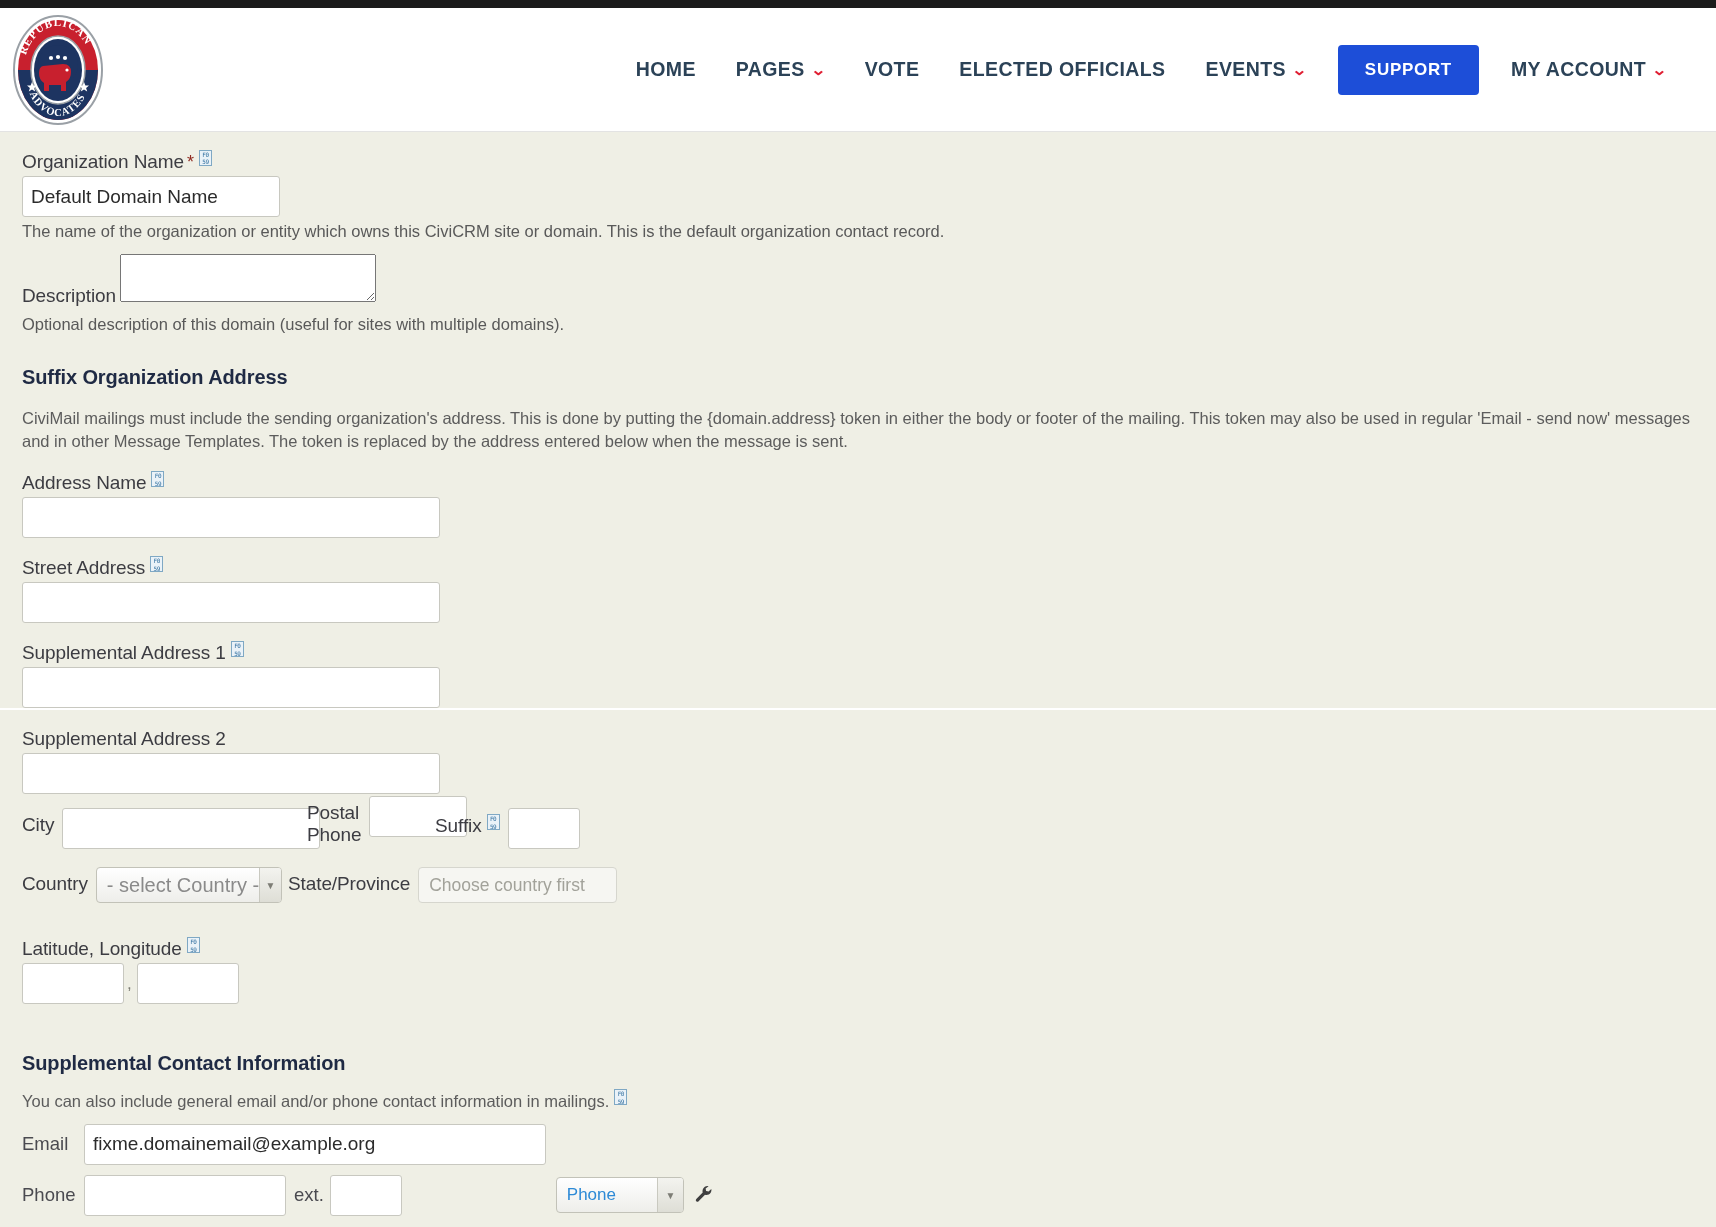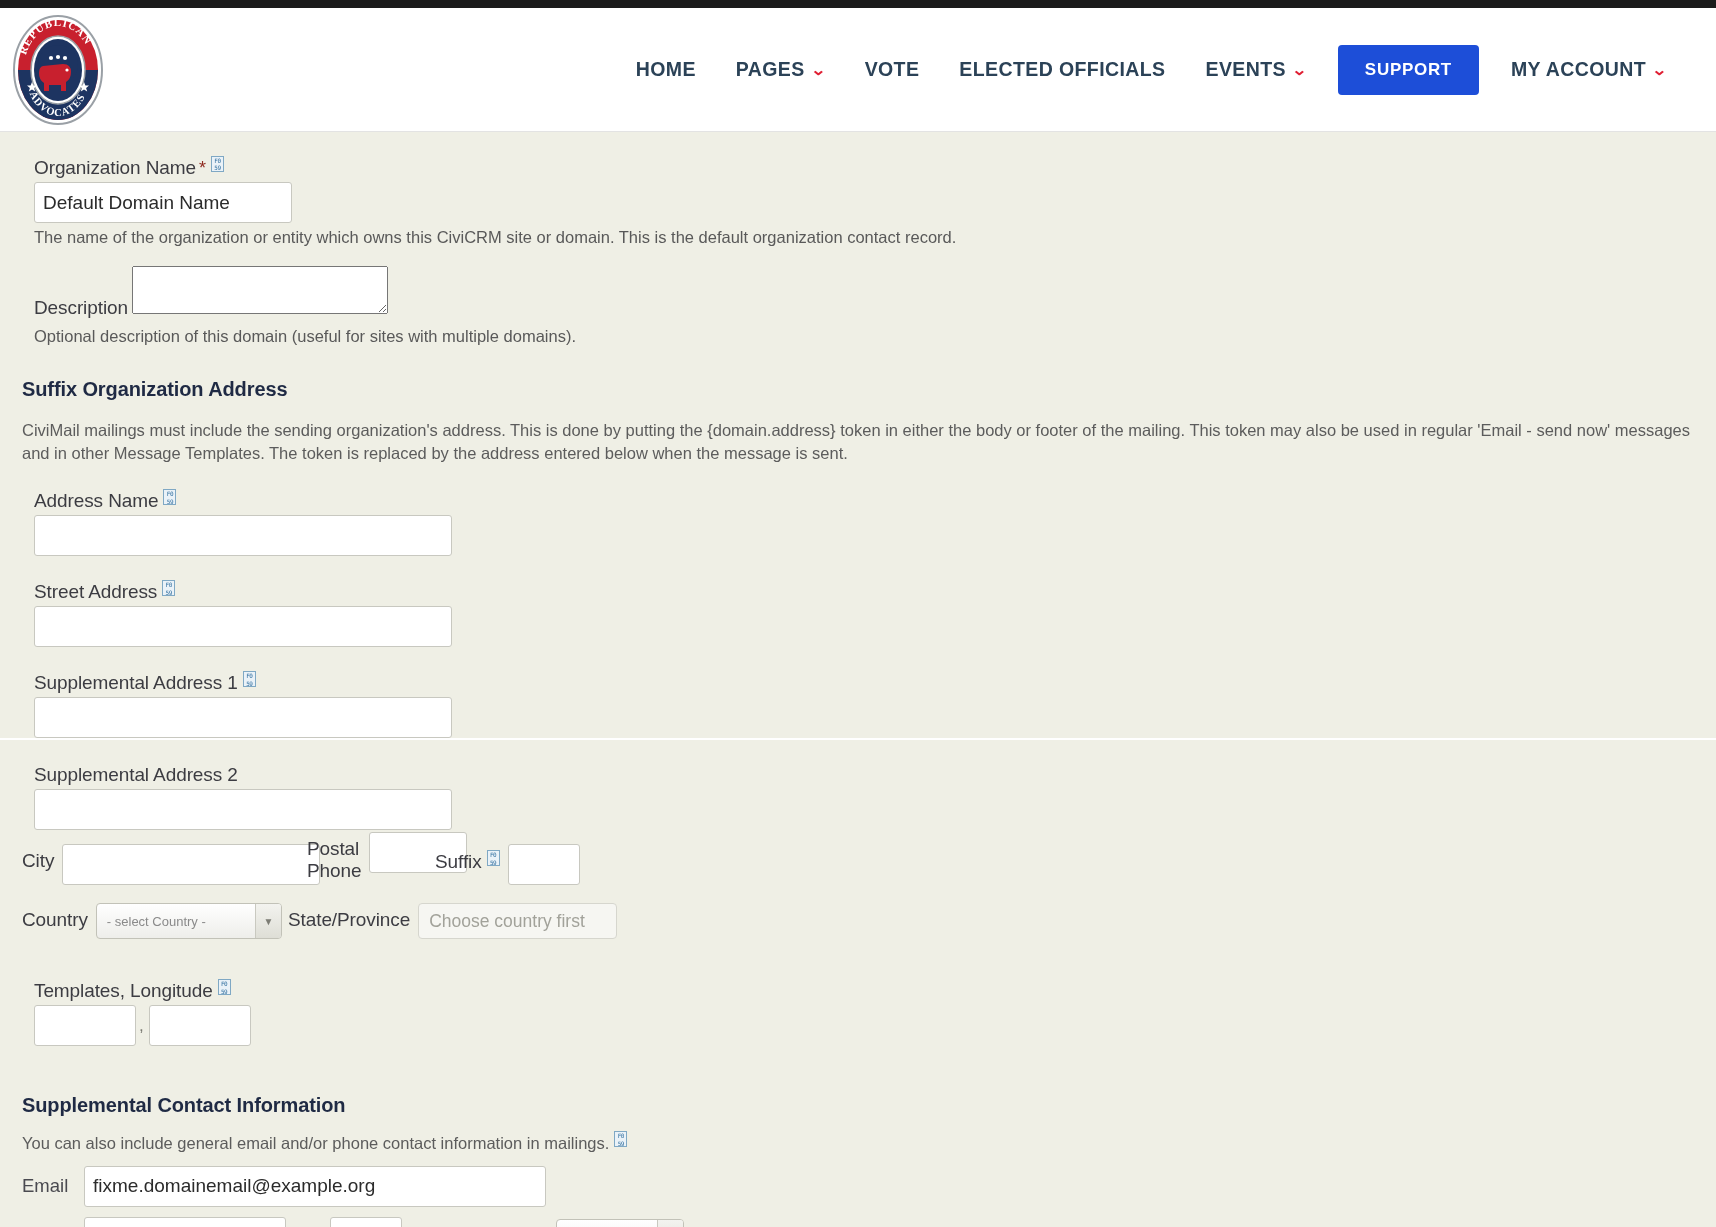--- a/index.html
+++ b/index.html
@@ -82,21 +82,21 @@
   }
   .crm-block { padding: 0 14px; }
 
   .sep-line {
     height: 2px;
     background: #ffffff;
     width: 100%;
     margin: 0;
   }
 
-  .field-row { padding: 18px 0 0 0; margin-left: 12px; }
+  .field-row { padding: 12px 0 0 0; }
 
   label.flabel {
     display: inline-block;
     font-size: 19px;
     color: #3c3c42;
     font-family: "Liberation Sans", sans-serif;
     font-weight: normal;
     letter-spacing: -0.1px;
     padding: 6px 0 3px 8px;
   }
@@ -189,21 +189,21 @@
     border-radius: 4px;
     background: linear-gradient(to bottom,#ffffff 0%,#eeeeea 100%);
     margin-left: 8px;
     overflow: hidden;
     cursor: pointer;
   }
   .sel2 .sel2-txt {
     flex: 1;
     display: flex; align-items: center;
     padding-left: 10px;
-    font-size: 13px;
+    font-size: 20px;
     color: #8a8a8a;
     font-family: "Liberation Sans", sans-serif;
     white-space: nowrap;
   }
   .sel2 .sel2-arrow {
     width: 26px;
     border-left: 1px solid #c9c9c0;
     background: linear-gradient(to bottom,#f3f3ef 0%,#dedeD6 100%);
     display: flex; align-items: center; justify-content: center;
     color: #7d7d75;
@@ -410,21 +410,21 @@
       <div>
         <label class="flabel indentless">State/Province</label>
         <div class="statebox">
           <span>Choose country first</span>
         </div>
       </div>
     </div>
 
     <div class="field-row" style="margin-top:16px;">
       <label class="flabel">
-        <span>Templates, Longitude</span><span class="tofu"><i>F0</i><i>59</i></span>
+        <span>Latitude, Longitude</span><span class="tofu"><i>F0</i><i>59</i></span>
       </label>
       <div class="inline-row" style="align-items:center;">
         <input class="tbox w-latlng" type="text" value="" style="">
         <span class="comma" style="padding-bottom:0;">,</span>
         <input class="tbox w-latlng" type="text" style="margin-left: 0px;" value="">
       </div>
     </div>
 
     <h3 class="sect" style="margin-top:48px;">Supplemental Contact Information</h3>
 

